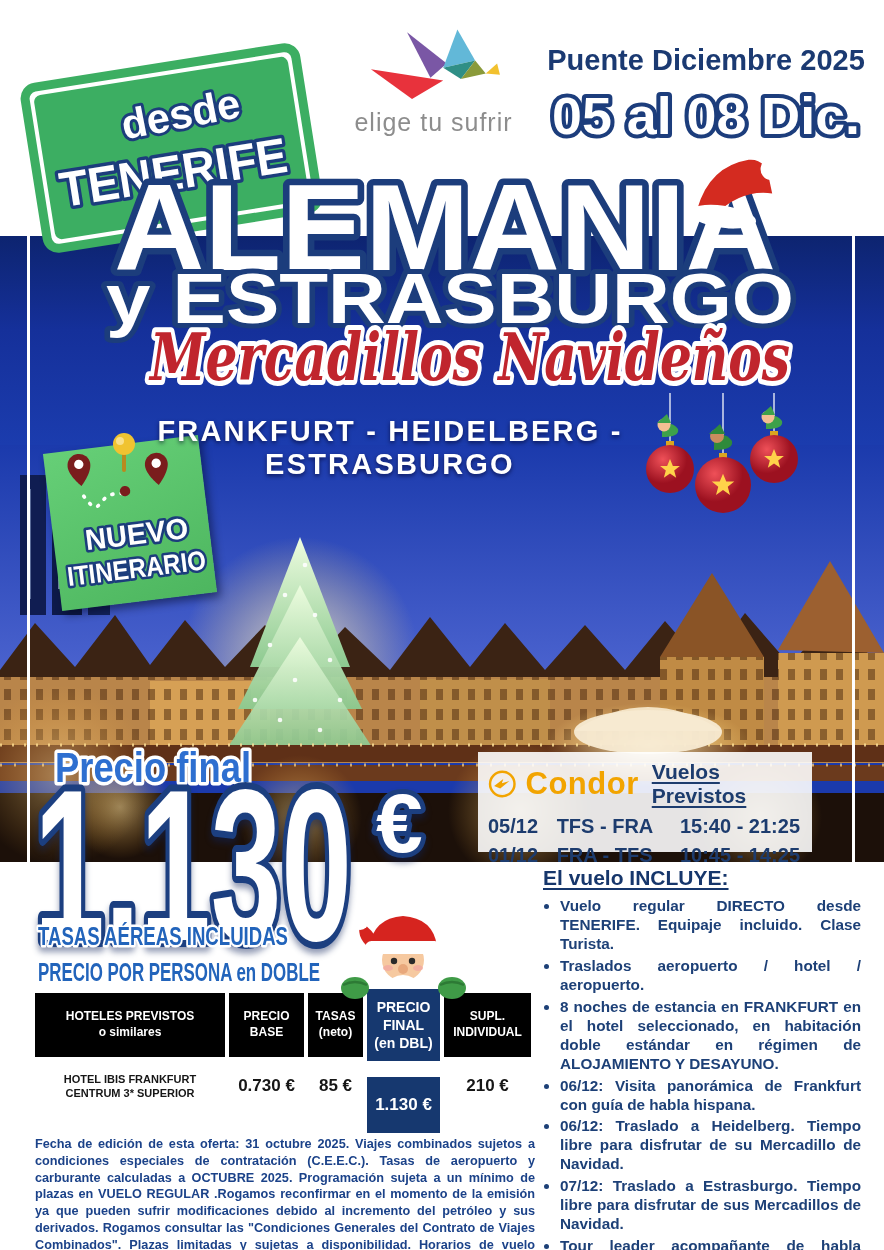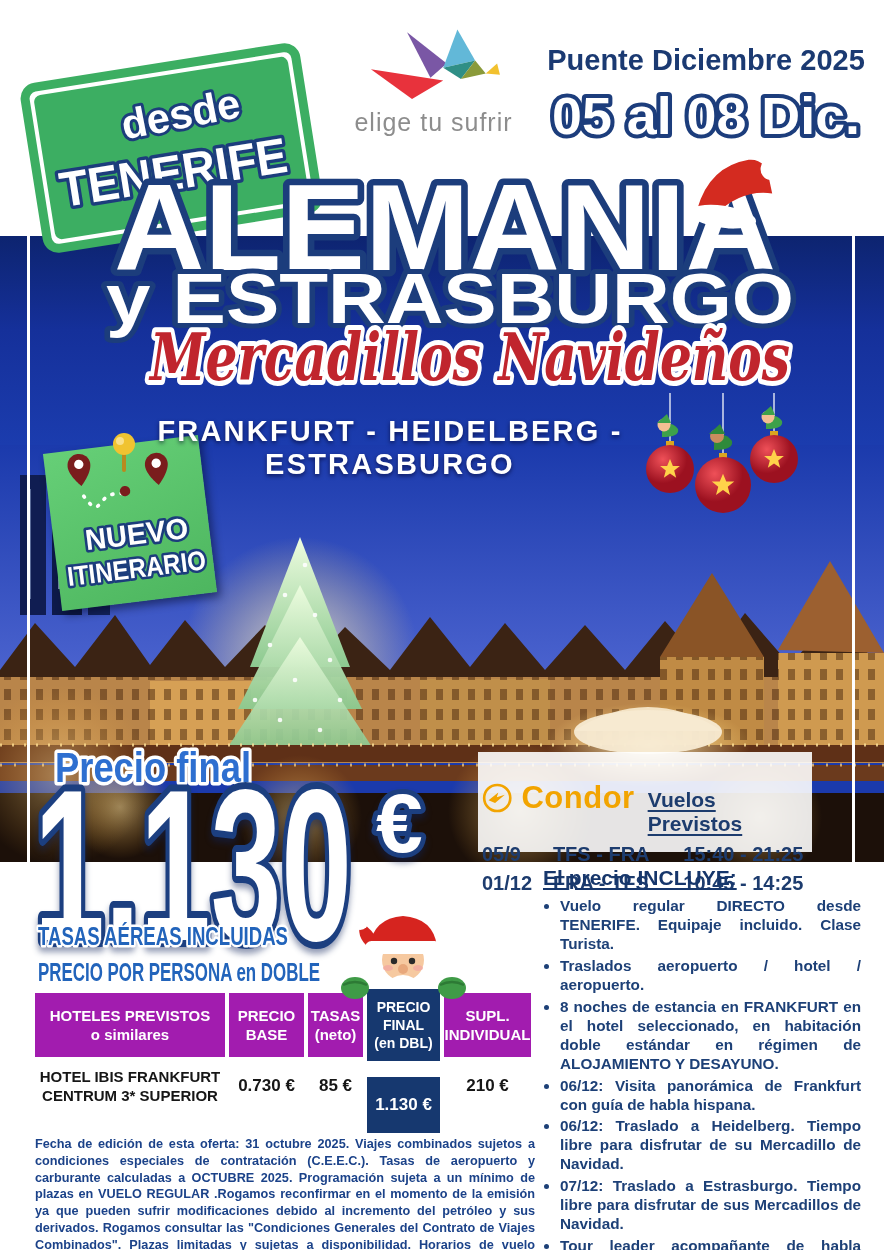--- a/index.html
+++ b/index.html
@@ -50,50 +50,50 @@
   .precio-final{left:38px;top:740px;width:230px;height:58px;z-index:5;}
   .amount{left:24px;top:772px;width:450px;height:195px;z-index:5;
       filter:drop-shadow(0 5px 3px rgba(15,35,90,.45));}
   .note1{left:33px;top:916px;width:280px;height:40px;z-index:5;}
   .note2{left:33px;top:952px;width:330px;height:40px;z-index:5;}
   .stroke-white{stroke:#ffffff;paint-order:stroke;stroke-linejoin:round;
       font-family:"Liberation Sans",sans-serif;font-weight:bold;}
 
   
   .flightbox{left:478px;top:752px;width:334px;height:100px;z-index:4;
-      background:rgba(255,255,255,.89);padding:8px 4px;box-sizing:border-box;}
+      background:rgba(255,255,255,.89);padding:8px 10px;box-sizing:border-box;}
   .fb-head{display:flex;align-items:center;justify-content:center;gap:9px;margin-bottom:4px;}
   .condor-name{font-size:31px;font-weight:bold;color:#f2a400;letter-spacing:.5px;}
   .vp{font-size:21px;font-weight:bold;color:#1d3c6e;text-decoration:underline;
-      text-underline-offset:3px;margin-left:4px;margin-top:28px;}
+      text-underline-offset:3px;margin-left:4px;}
   .fr{display:flex;justify-content:center;gap:16px;font-size:20px;font-weight:bold;
       color:#1d3c6e;line-height:1.45;}
   .fr .d{width:56px;} .fr .rt{width:112px;} .fr .tm{width:132px;text-align:center;}
 
   
   .rightcol{left:543px;top:866px;width:318px;z-index:4;color:#1d4077;}
   .rc-head{font-size:21px;font-weight:bold;color:#16366b;text-decoration:underline;
       text-underline-offset:3px;text-decoration-thickness:2px;}
   .rightcol ul{margin:7px 0 0 0;padding-left:17px;}
   .rightcol li{font-size:15.3px;font-weight:bold;line-height:1.24;text-align:justify;
       margin-bottom:3px;}
 
   
   .tblwrap{left:35px;top:989px;width:496px;height:134px;z-index:3;}
   .cell{position:absolute;display:flex;align-items:center;justify-content:center;
       text-align:center;box-sizing:border-box;}
-  .th{background:#a21caf;color:#ffffff;font-weight:bold;font-size:15px;
+  .th{background:#000000;color:#ffffff;font-weight:bold;font-size:12px;
       white-space:pre-line;line-height:1.3;}
   .th.navy,.td.navy{background:#16386f;color:#ffffff;}
   .td{font-weight:bold;color:#161616;font-size:17px;white-space:pre-line;line-height:1.3;}
   .h1{left:0;top:4px;width:190px;height:64px;} .h2{left:194px;top:4px;width:75px;height:64px;}
   .h3{left:273px;top:4px;width:55px;height:64px;}
   .h4{left:332px;top:0;width:73px;height:72px;font-size:14px;z-index:3;}
   .h5{left:409px;top:4px;width:87px;height:64px;}
-  .r1{left:0;top:72px;width:190px;height:50px;font-size:15px;}
+  .r1{left:0;top:72px;width:190px;height:50px;font-size:11px;}
   .r2{left:194px;top:72px;width:75px;height:50px;}
   .r3{left:273px;top:72px;width:55px;height:50px;}
   .r4{left:332px;top:74px;width:73px;height:56px;z-index:3;margin-top:14px;}
   .r5{left:409px;top:72px;width:87px;height:50px;}
 
   .santa{left:333px;top:910px;width:140px;height:96px;z-index:2;}
   .mitten{width:32px;height:26px;z-index:5;}
   .mitten.ml{left:339px;top:975px;} .mitten.mr{left:436px;top:975px;}
 
   
@@ -297,35 +297,35 @@
     <svg width="32" height="32" viewBox="0 0 28 28">
       <circle cx="14" cy="14" r="12" fill="none" stroke="#f2a400" stroke-width="2.4"></circle>
       <path d="M6 16 L15 9 L13.6 13.2 L21 11 L12 18.5 Z" fill="#f2a400"></path>
     </svg>
     <span class="condor-name">Condor</span>
     <span class="vp">Vuelos Previstos</span>
   </div>
   <div>
 
       <div class="fr">
-        <span class="d">05/9</span>
+        <span class="d">05/12</span>
         <span class="rt">TFS - FRA</span>
         <span class="tm">15:40 - 21:25</span>
       </div>
 
       <div class="fr">
         <span class="d">01/12</span>
         <span class="rt">FRA - TFS</span>
         <span class="tm">10:45 - 14:25</span>
       </div>
     </div>
 </div>
 
 <div class="abs rightcol">
-  <div class="rc-head">El precio INCLUYE:</div>
+  <div class="rc-head">El vuelo INCLUYE:</div>
   <ul>
 
   <li>Vuelo regular DIRECTO desde TENERIFE. Equipaje incluido. Clase Turista.</li>
       <li>Traslados aeropuerto / hotel / aeropuerto.</li>
       <li>8 noches de estancia en FRANKFURT en el hotel seleccionado, en habitación doble estándar en régimen de ALOJAMIENTO Y DESAYUNO.</li>
       <li>06/12: Visita panorámica de Frankfurt con guía de habla hispana.</li>
       <li>06/12: Traslado a Heidelberg. Tiempo libre para disfrutar de su Mercadillo de Navidad.</li>
       <li>07/12: Traslado a Estrasburgo. Tiempo libre para disfrutar de sus Mercadillos de Navidad.</li>
       <li>Tour leader acompañante de habla hispana en destino.</li>
     </ul>

